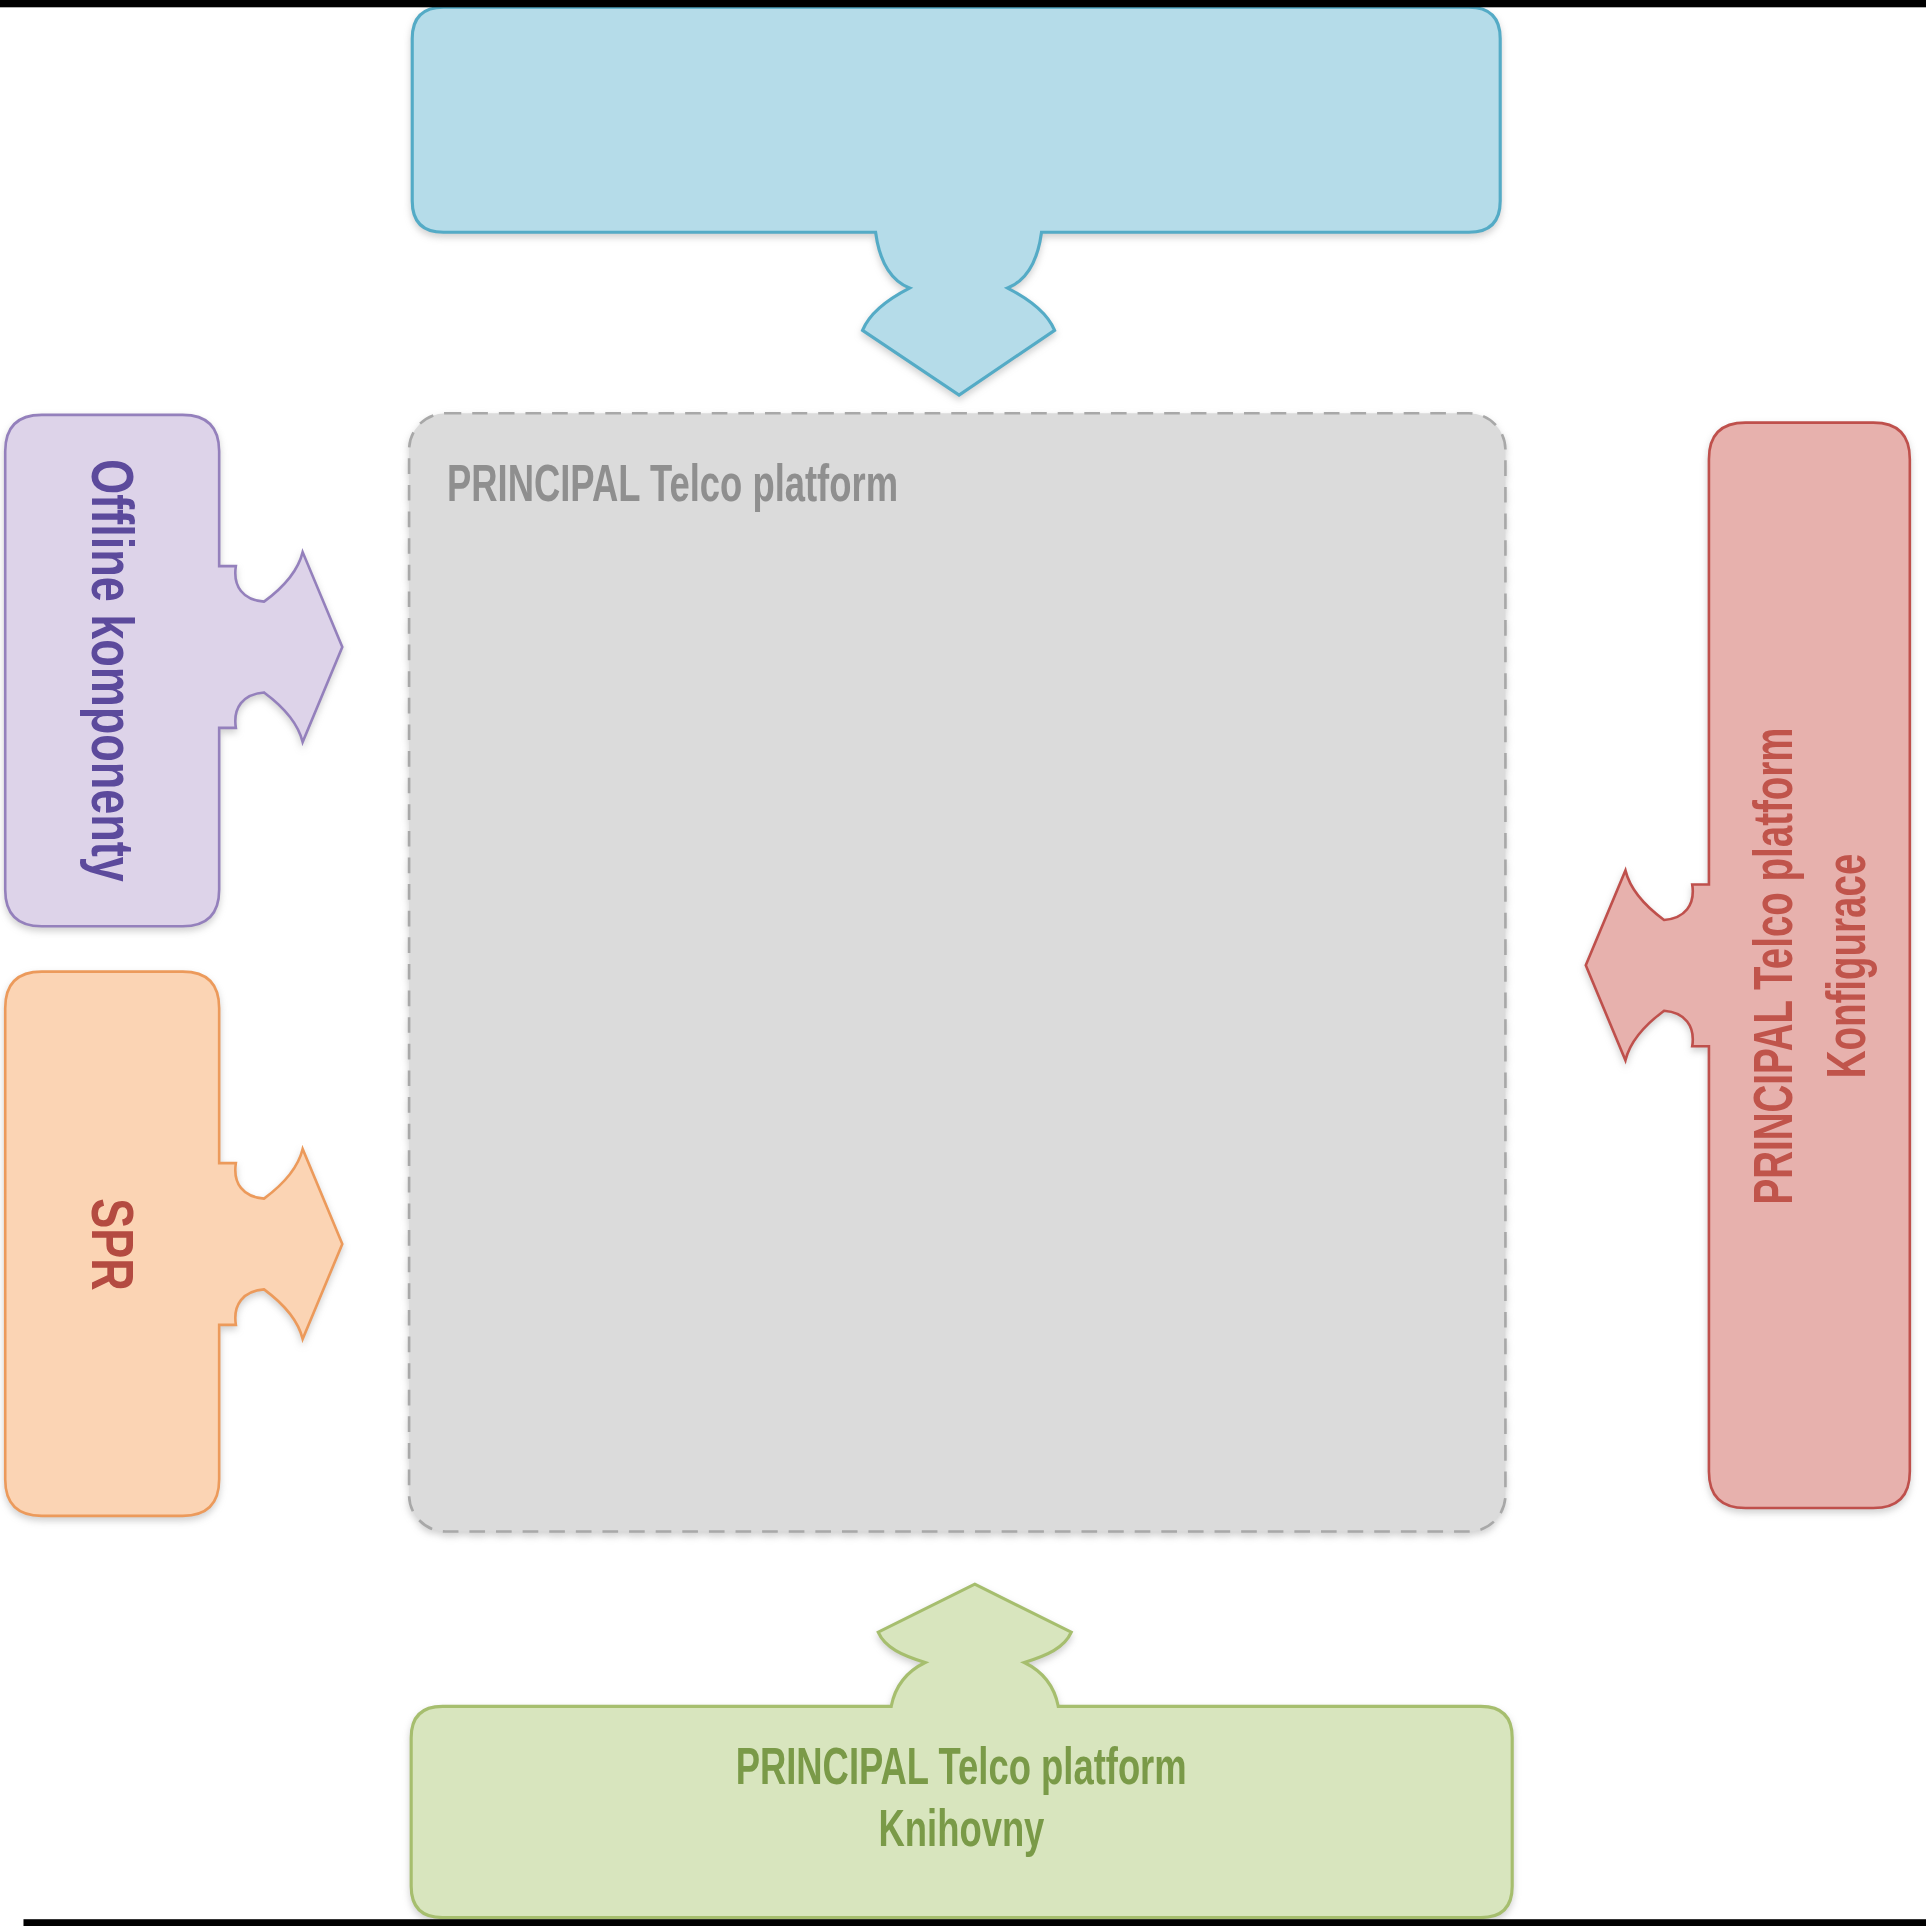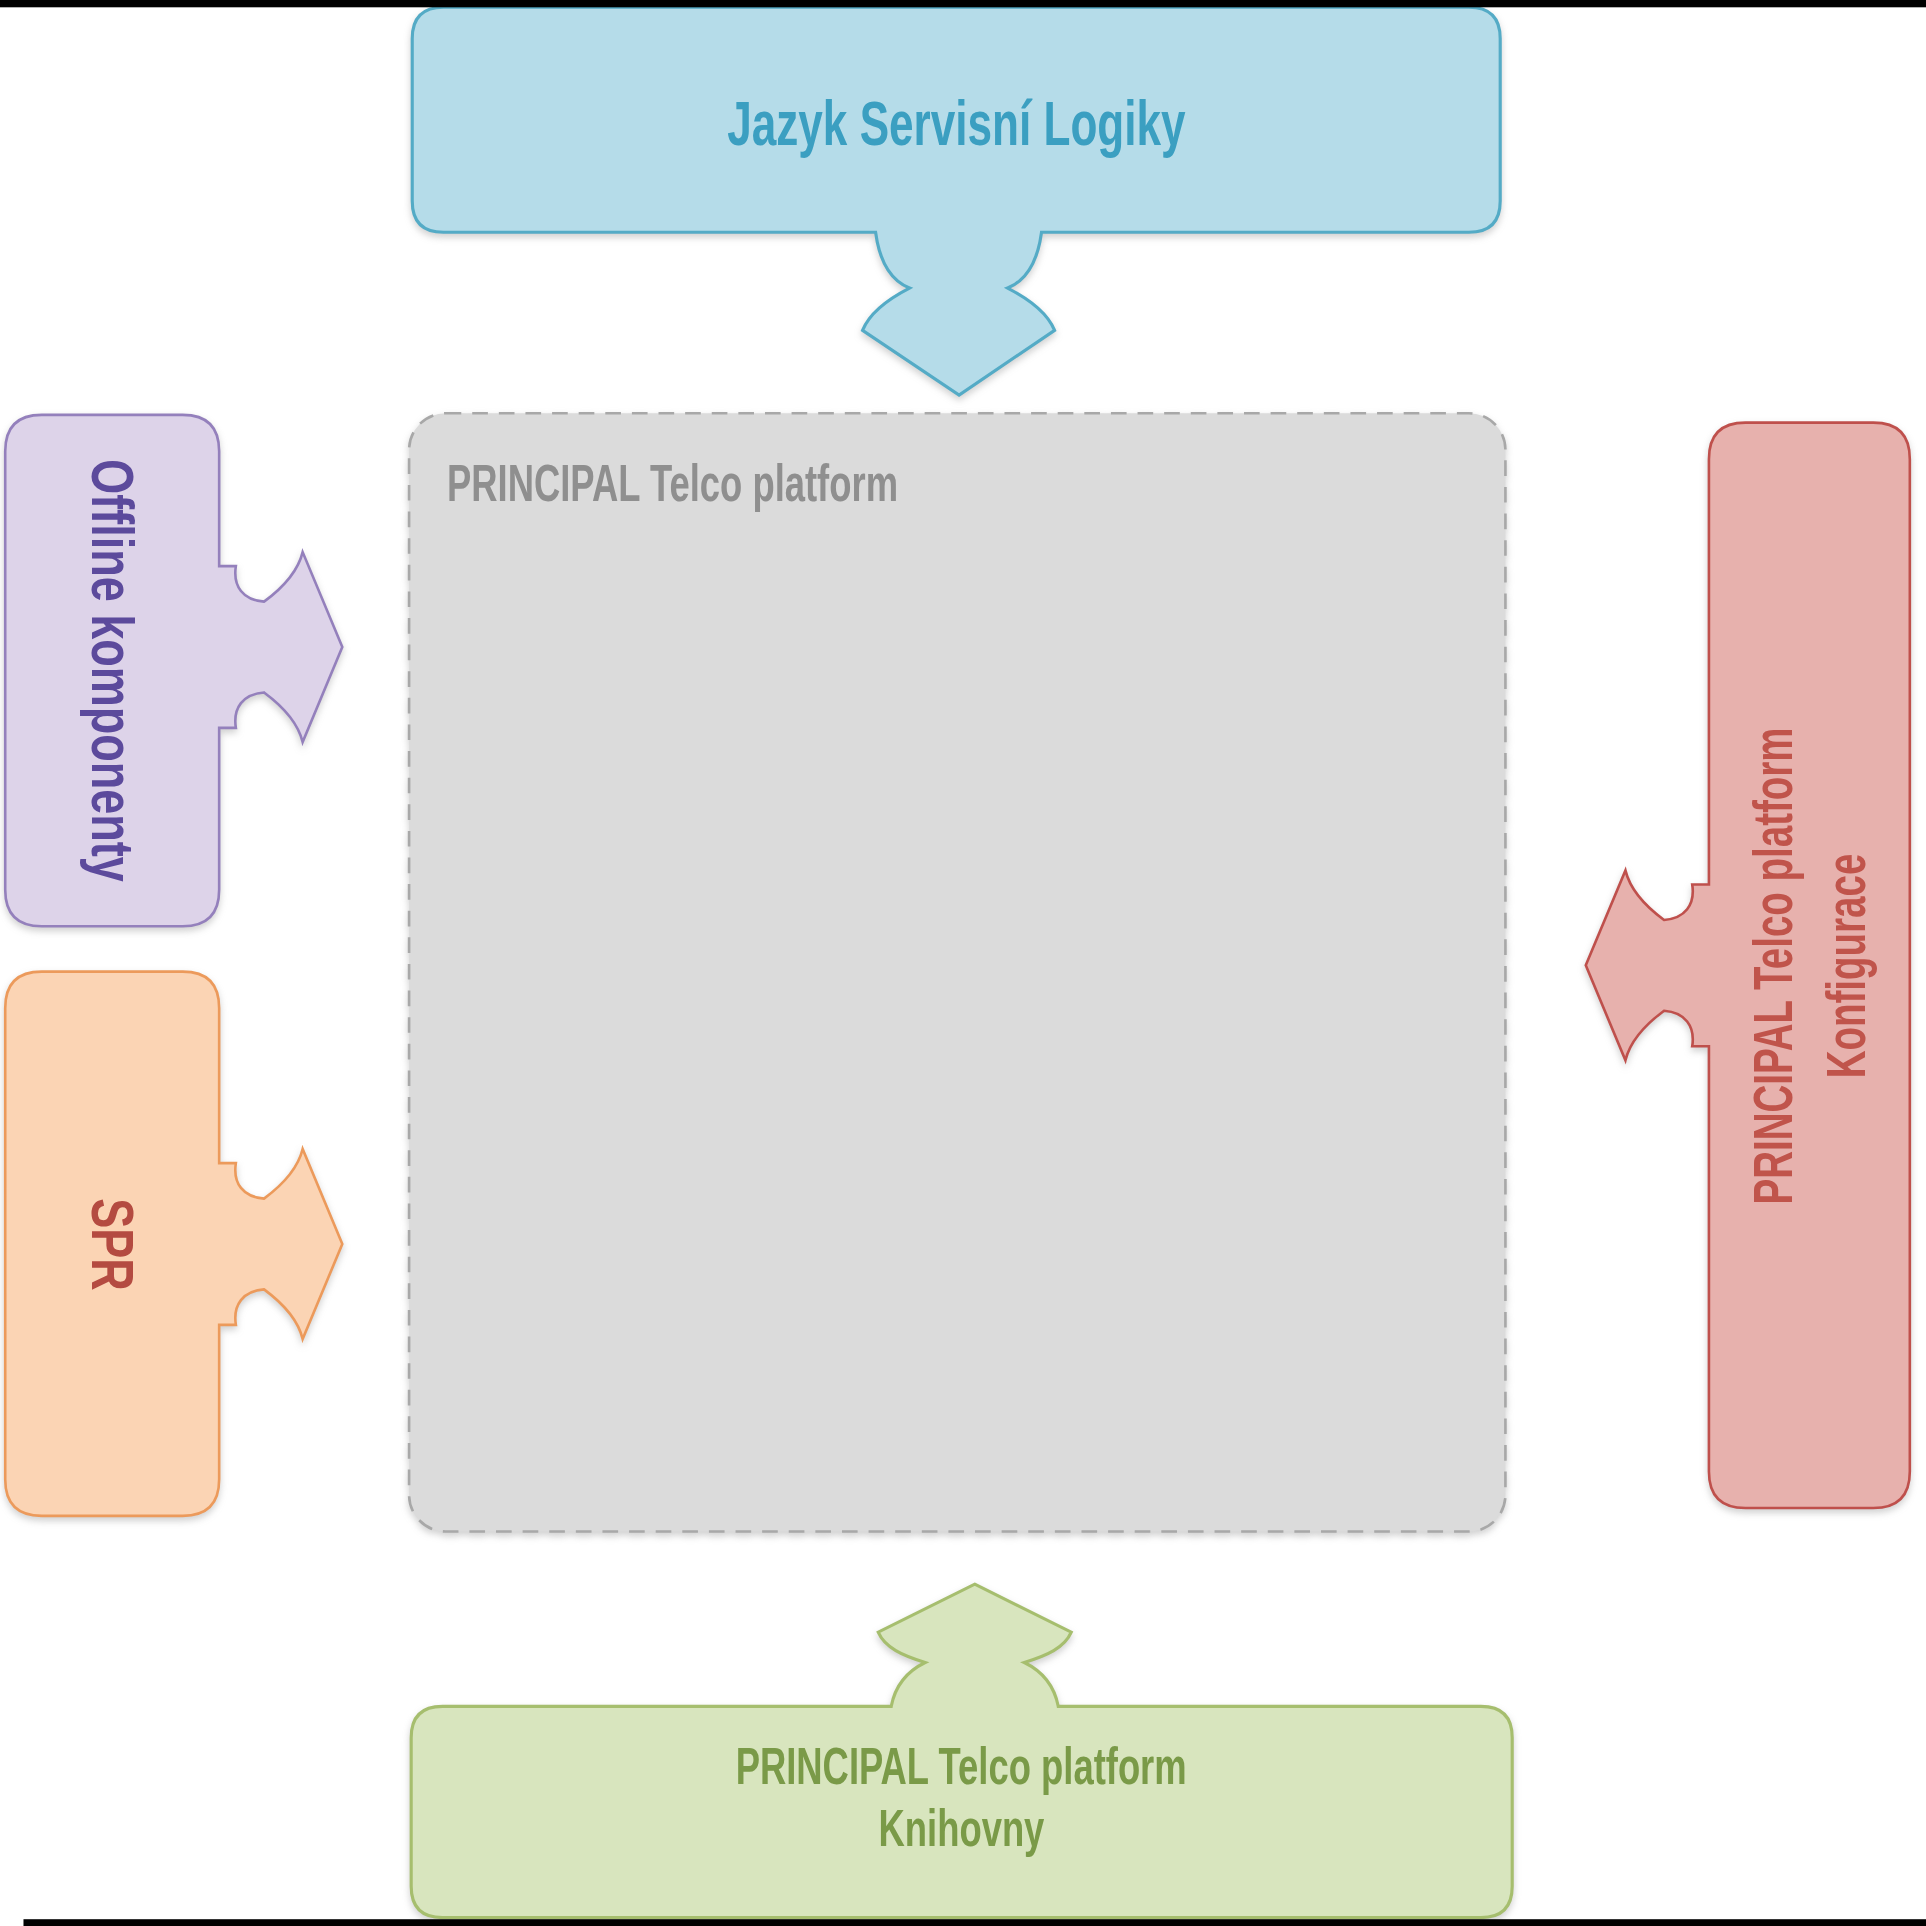--- a/index.html
+++ b/index.html
@@ -168,23 +168,20 @@
              H 848 Q 788 3675 788 3615 V 3330 Q 788 3270 848 3270
              H 1708
              C 1716 3228 1738 3203 1773 3186
              C 1730 3173 1696 3158 1683 3128
              Z"></path>
 
     <rect class="black-bar" x="0" y="0" width="3691" height="14"></rect>
     <rect class="black-bar" x="45" y="3678" width="3646" height="13"></rect>
   </svg>
 
-  <div class="blue-label-wrap">
-    <span class="label">Jazyk Servisní Logiky</span>
-  </div>
 
   <div class="label gray-label">PRINCIPAL Telco platform</div>
 
   <div class="purple-label-wrap">
     <span>Offline komponenty</span>
   </div>
 
   <div class="orange-label-wrap">
     <span>SPR</span>
   </div>

